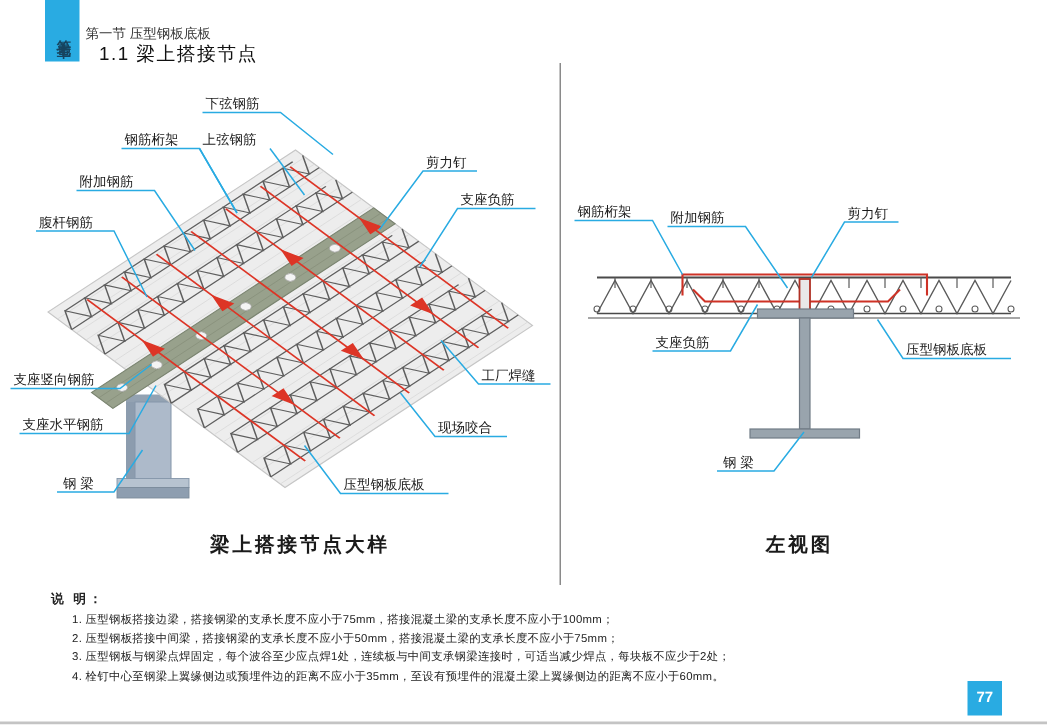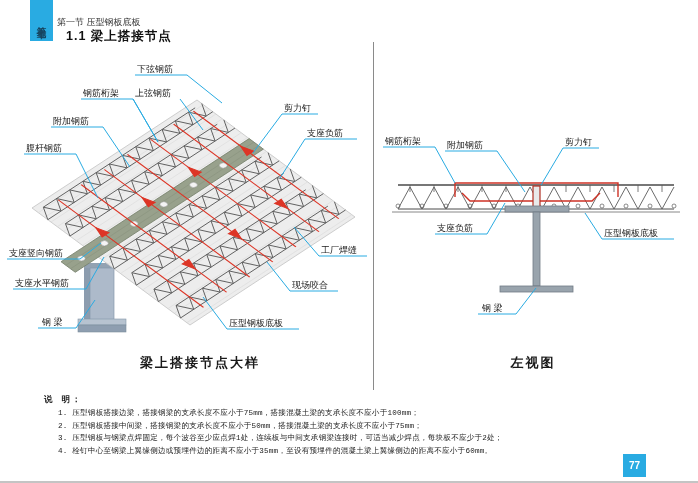--- a/index.html
+++ b/index.html
@@ -3,29 +3,29 @@
 <meta charset="utf-8">
 <style>
   html,body{margin:0;padding:0;}
   body{width:698px;height:483px;position:relative;background:#ffffff;
        font-family:"Liberation Sans","DejaVu Sans",sans-serif;overflow:hidden;}
   .chapter-box{position:absolute;left:30px;top:0;width:23px;height:41px;background:#29ABE2;
        color:#17445F;font-weight:bold;font-size:9.5px;line-height:12px;text-align:center;
        display:flex;align-items:center;justify-content:center;
        writing-mode:vertical-rl;text-orientation:upright;letter-spacing:1px;}
   .section-line{position:absolute;left:57px;top:16px;font-size:9px;color:#333;}
-  .page-title{position:absolute;left:66px;top:28px;font-size:12.5px;font-weight:bold;color:#111;letter-spacing:1px;}
+  .page-title{position:absolute;left:66px;top:28px;font-size:12.5px;font-weight:normal;color:#111;letter-spacing:1px;}
   .divider{position:absolute;left:373px;top:42px;width:1px;height:348px;background:#8a8a8a;}
   .fig{position:absolute;}
   .caption{font-size:13px;font-weight:bold;fill:#1a1a1a;letter-spacing:2px;}
   svg text.lbl{font-size:9px;fill:#1a1a1a;font-family:"Liberation Sans","DejaVu Sans",sans-serif;}
-  .notes{position:absolute;left:44px;top:394px;width:640px;color:#222;font-family:Liberation Mono, monospace;}
+  .notes{position:absolute;left:34px;top:394px;width:640px;color:#222;}
   .notes-heading{font-size:8.5px;font-weight:bold;letter-spacing:2px;}
   .note-item{font-size:7.6px;margin-left:14px;margin-top:2.4px;letter-spacing:.2px;white-space:nowrap;}
-  .page-num{position:absolute;left:623px;top:454px;width:23px;height:23px;background:#29ABE2;
+  .page-num{position:absolute;left:645px;top:454px;width:23px;height:23px;background:#29ABE2;
        color:#fff;font-size:10px;font-weight:bold;display:flex;align-items:center;justify-content:center;}
   .bottom-edge{position:absolute;left:0;bottom:0;width:698px;height:2px;background:#c4c4c4;}
 </style>
 </head>
 <body>
 
 <div class="chapter-box">第七章</div>
 <div class="section-line">第一节 压型钢板底板</div>
 <div class="page-title">1.1 梁上搭接节点</div>
 <div class="divider"></div>

